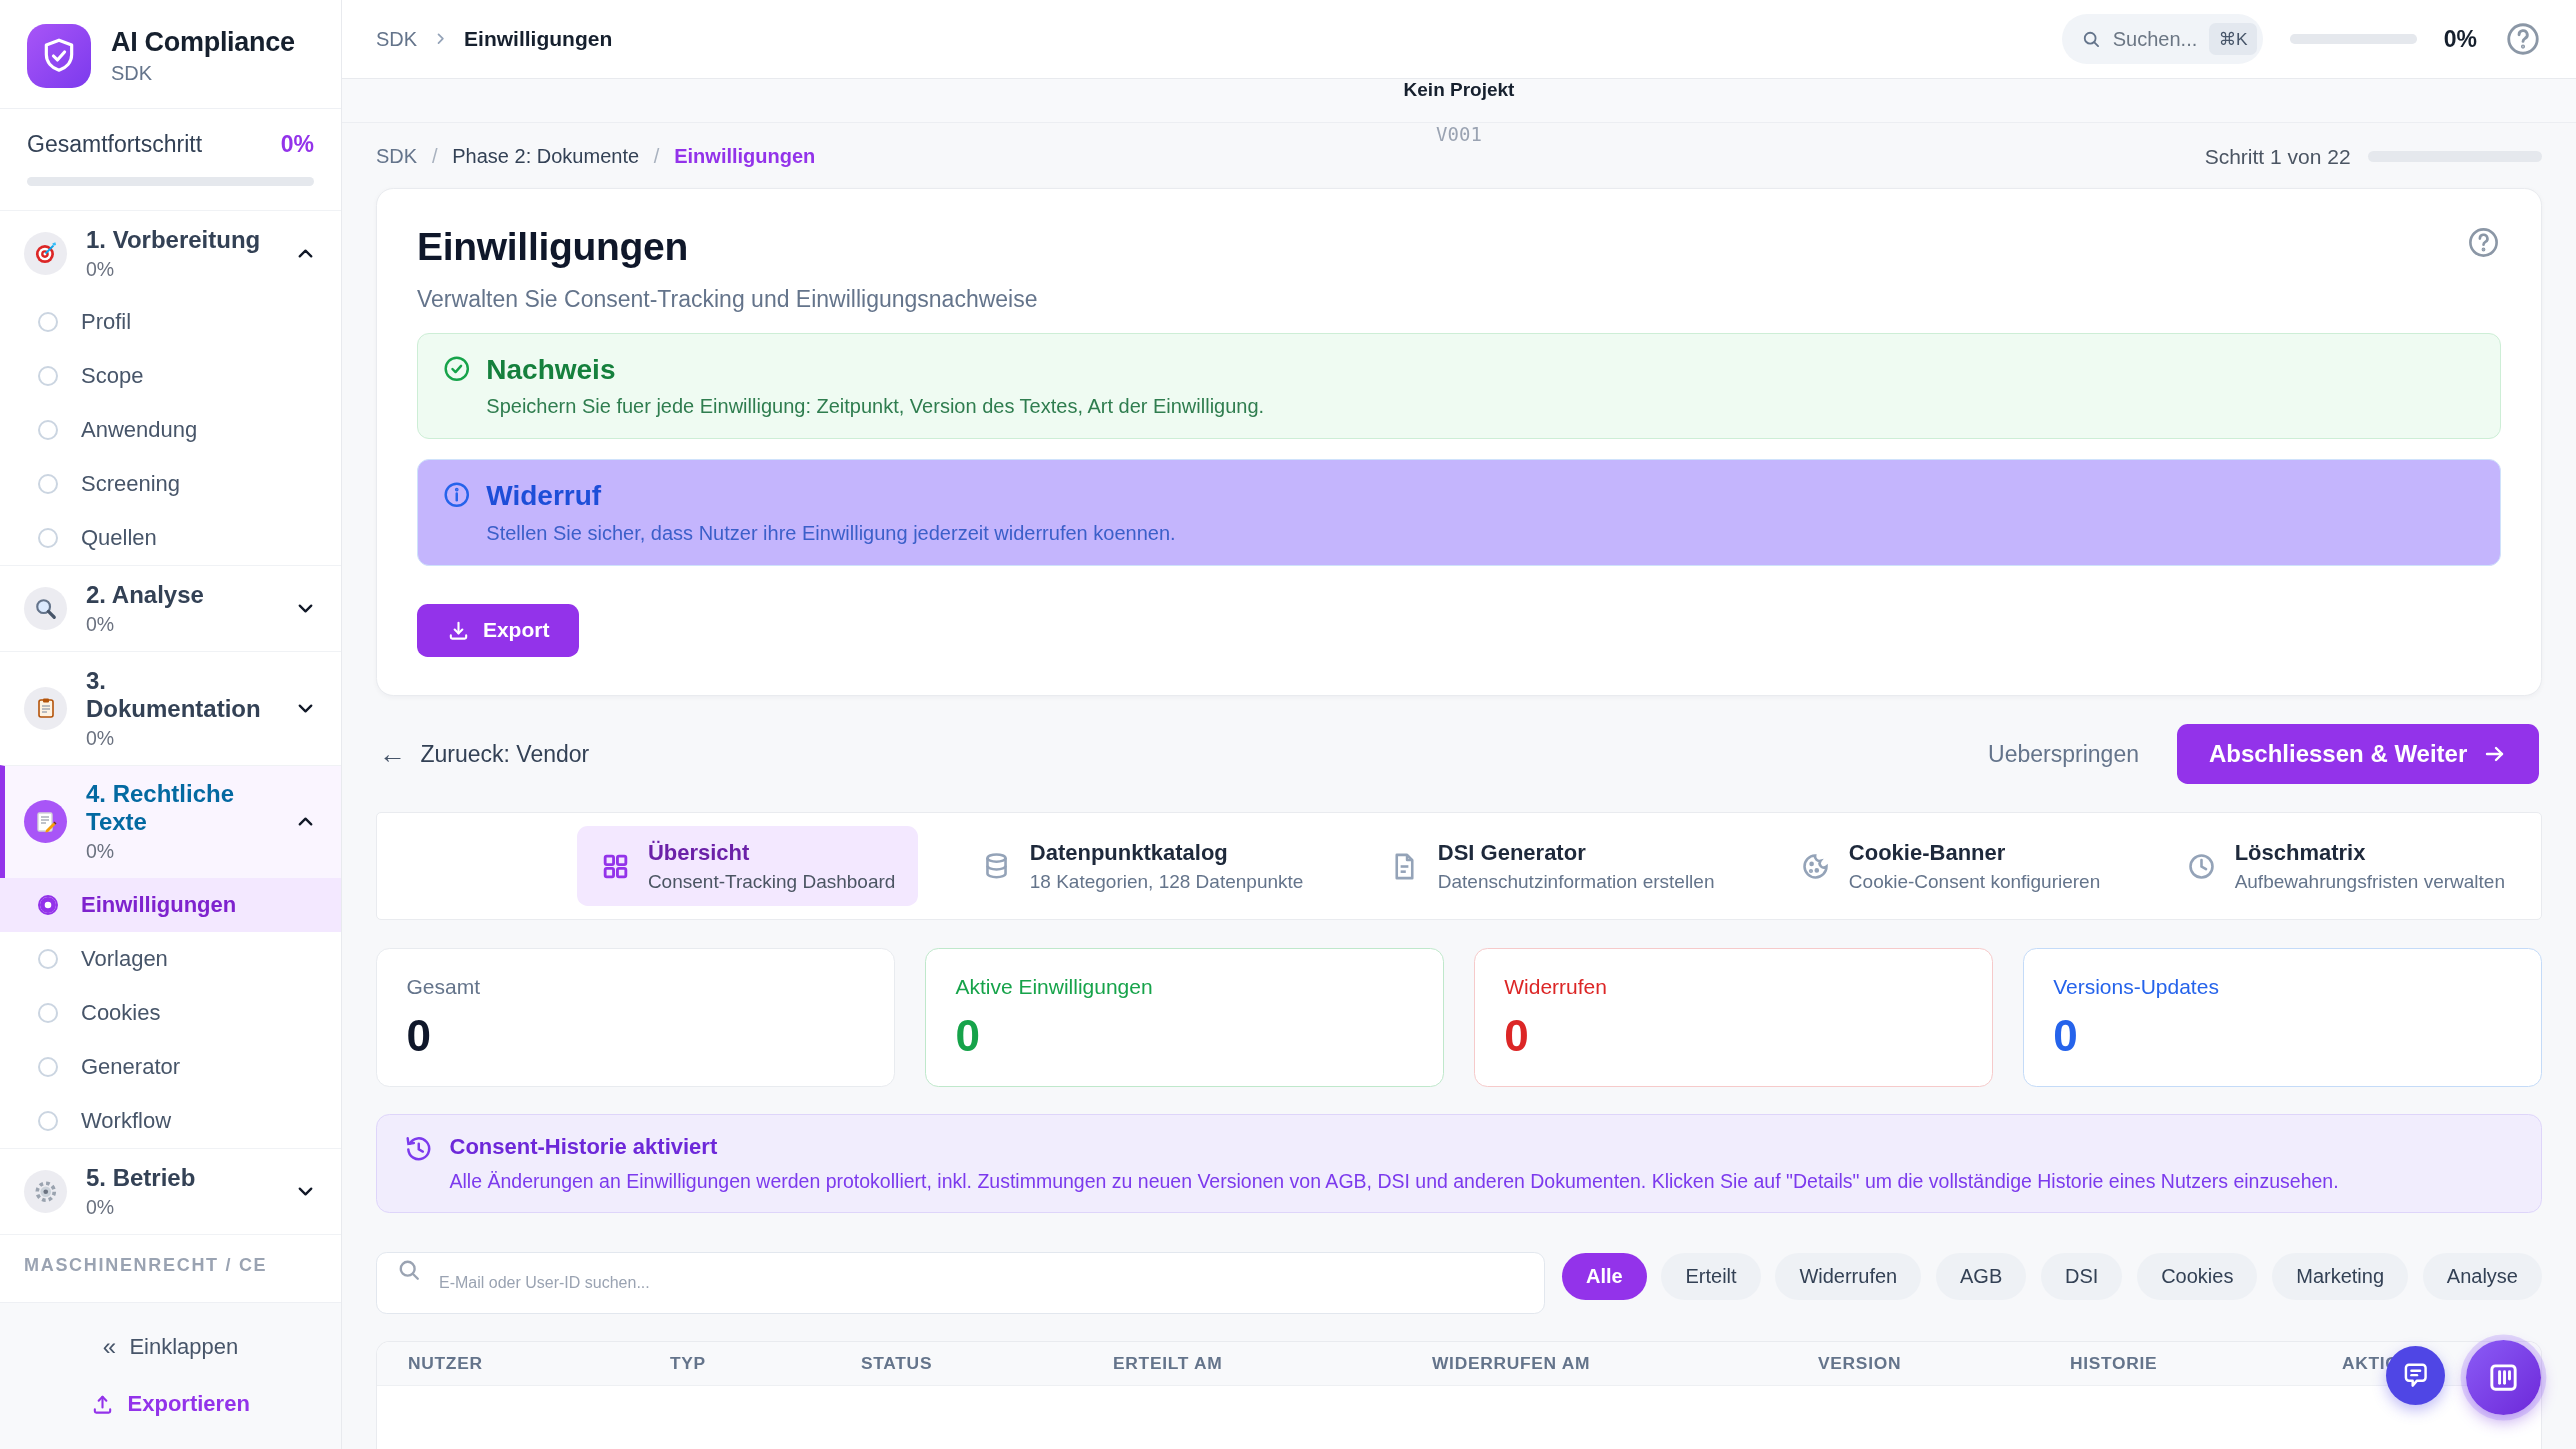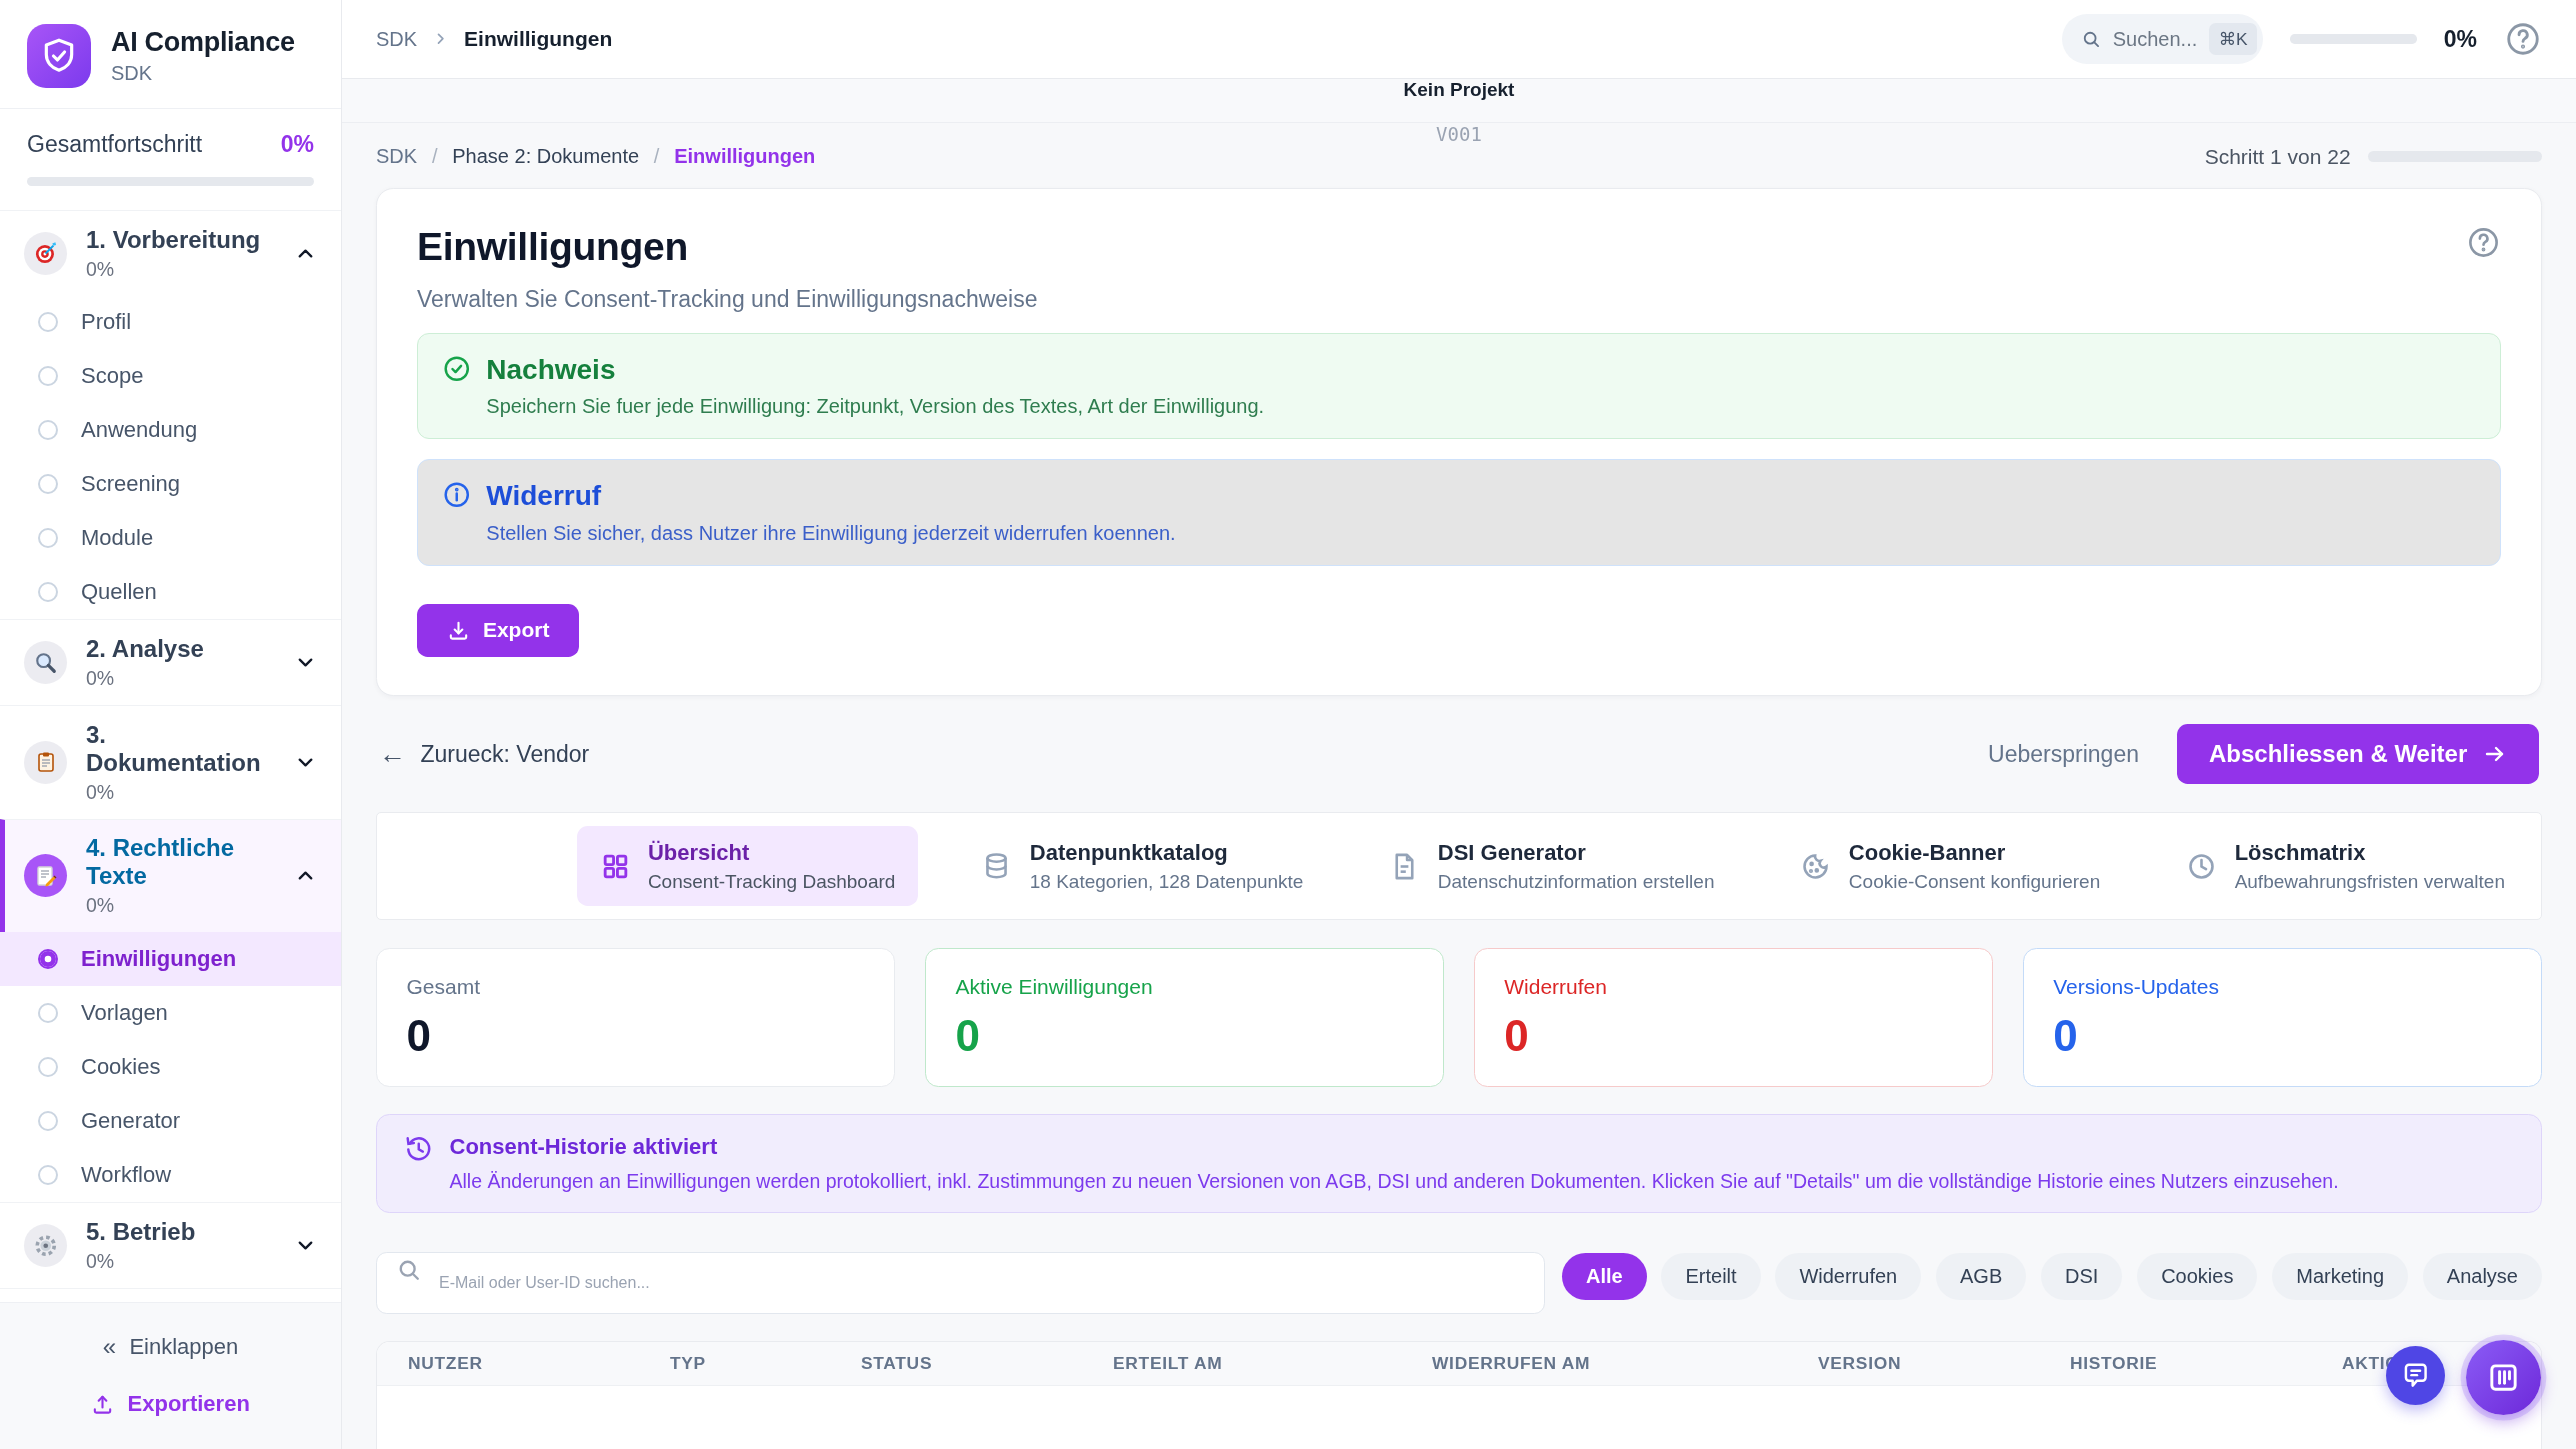--- a/index.html
+++ b/index.html
@@ -76,21 +76,21 @@
   .step-label { font-size:21px; color:#4b5563; }
   .step-bar { width:174px; height:10.7px; border-radius:5.4px; background:#e5e8ed; overflow:hidden; }
   .step-fill { height:100%; width:5%; background:#9333ea; border-radius:5.4px; }
 
   .hero-card { background:#fff; border:1.3px solid #e9ebef; border-radius:17.4px; box-shadow:0 1.3px 5.4px rgba(15,23,42,.04); padding:36px 40px 38px; }
   .hero-head { display:flex; justify-content:space-between; align-items:flex-start; }
   .hero-title { font-size:39px; font-weight:800; color:#0f172a; letter-spacing:-0.3px; }
   .hero-sub { font-size:23px; color:#64748b; margin-top:17.4px; }
   .alert { display:flex; gap:14.8px; border-radius:12px; padding:20px 24px; margin-top:20px; }
   .alert.success { background:#effbf2; border:1.3px solid #cdeed6; }
-  .alert.info { background:#e5e5e5; border:1.3px solid #cfe2fb; }
+  .alert.info { background:#c4b5fd; border:1.3px solid #cfe2fb; }
   .alert-body { }
   .alert-title { font-size:28px; font-weight:700; margin-bottom:9.4px; }
   .alert-text { font-size:20px; }
   .success .alert-title { color:#15803d; } .success .alert-text { color:#2f7d4f; }
   .info .alert-title { color:#1d4ed8; } .info .alert-text { color:#3b5fc9; }
   .alert:first-of-type { margin-top:38px; }
   .btn-export { margin-top:38px; display:inline-flex; align-items:center; gap:13.4px; background:#9333ea; color:#fff; border:none; border-radius:10.7px; padding:14.8px 29.5px; font-size:21px; font-weight:600; cursor:pointer; font-family:inherit; }
 
   .nav-row { display:flex; align-items:center; margin:28px 2.7px; }
   .back-link { display:flex; align-items:center; gap:14.8px; font-size:23px; color:#334155; cursor:pointer; }
@@ -198,24 +198,20 @@
             <span class="radio"></span>
             <span class="item-label">Scope</span>
           </div>
         <div class="item">
             <span class="radio"></span>
             <span class="item-label">Anwendung</span>
           </div>
         <div class="item">
             <span class="radio"></span>
             <span class="item-label">Screening</span>
-          </div>
-        <div class="item">
-            <span class="radio"></span>
-            <span class="item-label">Module</span>
           </div>
         <div class="item">
             <span class="radio"></span>
             <span class="item-label">Quellen</span>
           </div>
       </div>
     </div>
 
     <div class="section">
       <div class="sec-head">

